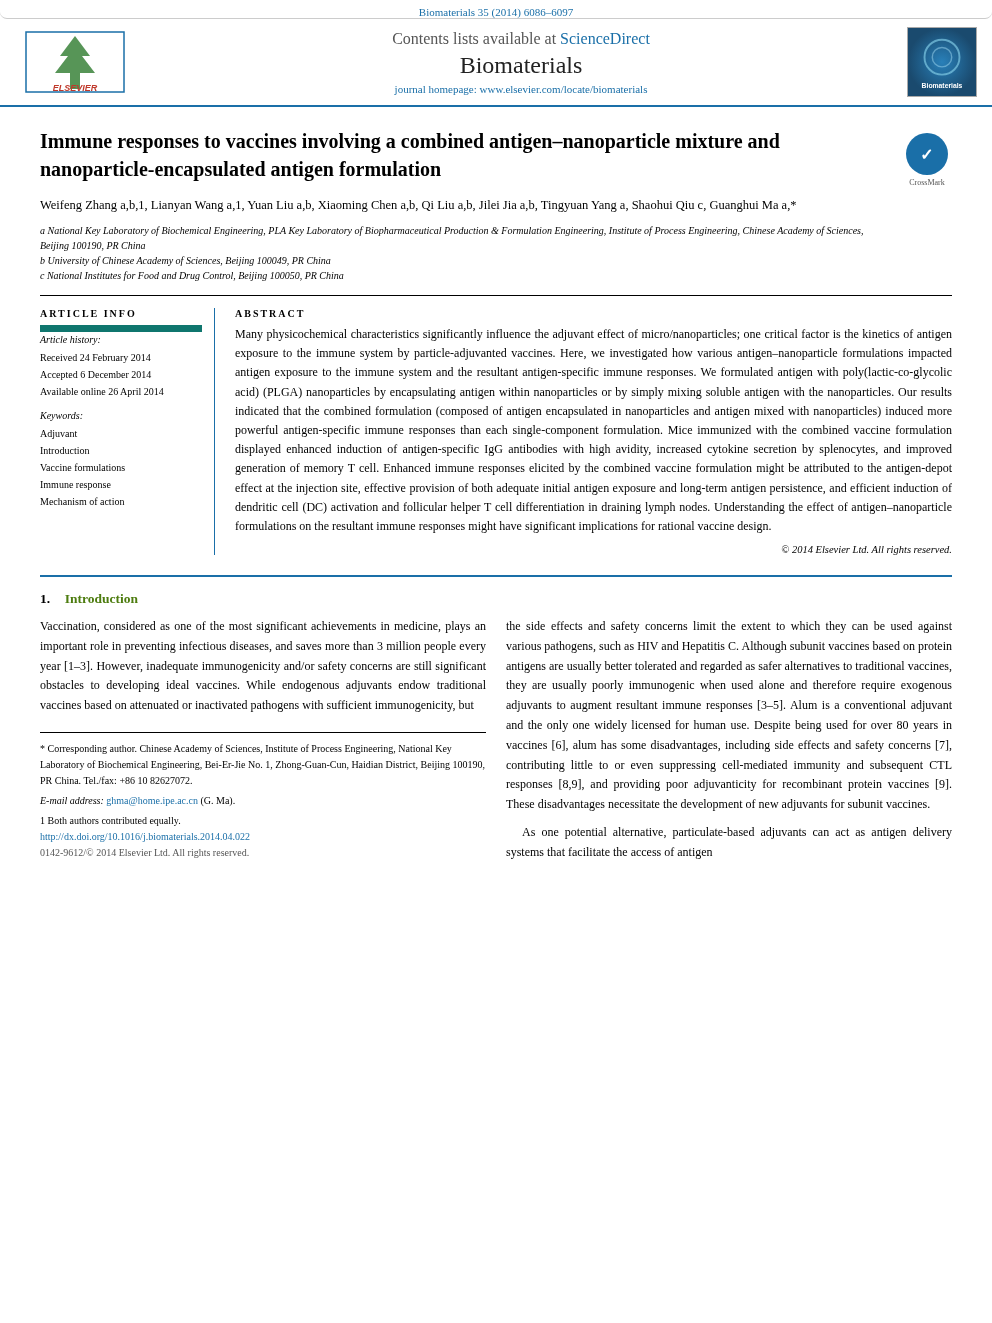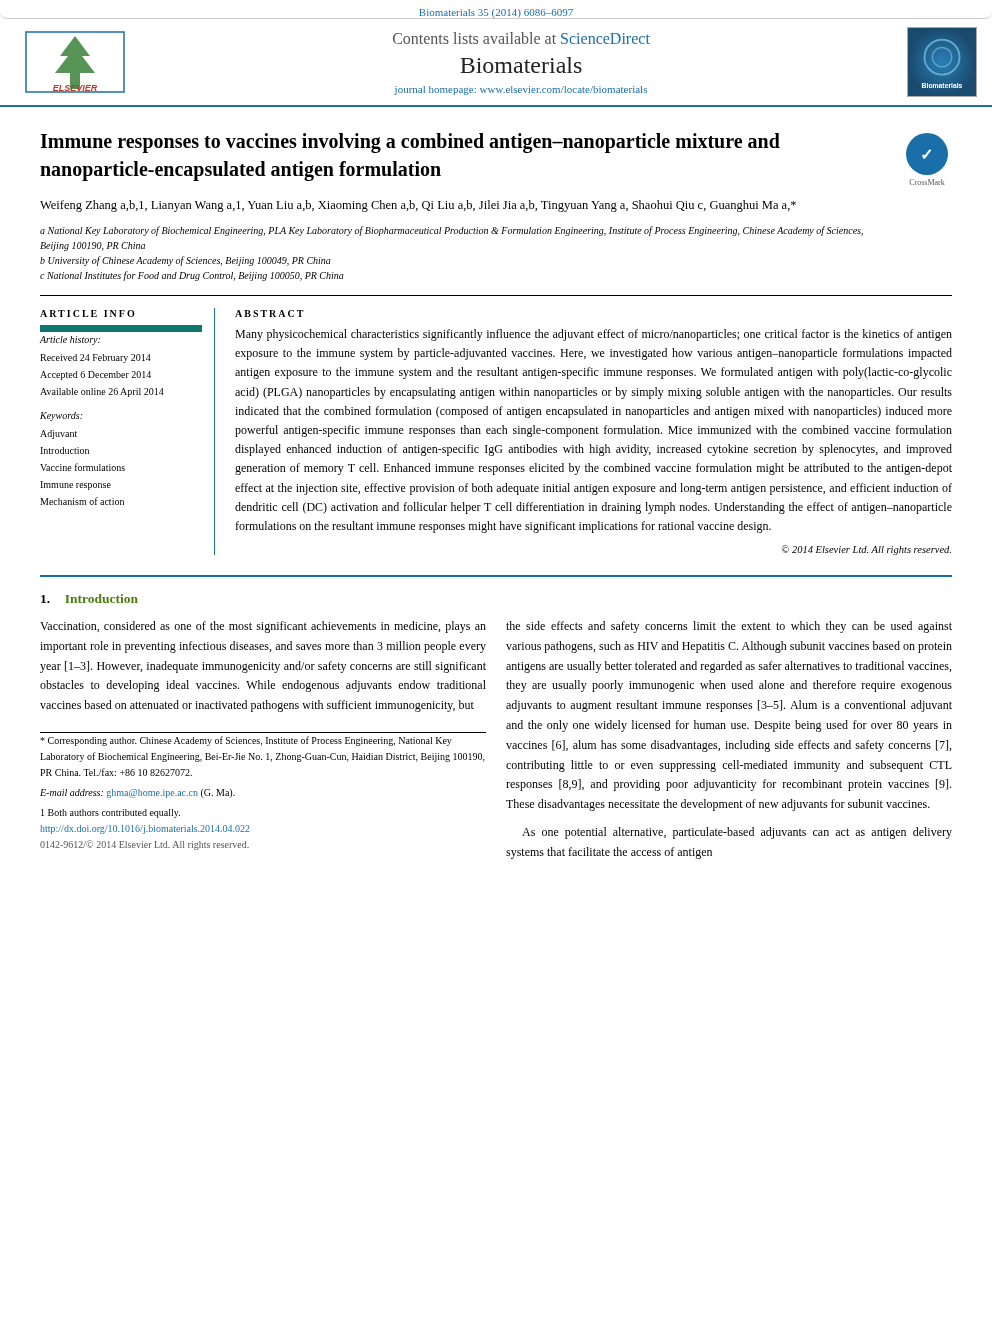--- a/index.html
+++ b/index.html
@@ -228,20 +228,21 @@
       text-indent: 16px;
     }
     .body-text p:first-child {
       text-indent: 0;
     }
 
     
     .footnotes {
       border-top: 1px solid #000;
       margin-top: 16px;
+      padding-top: 8px;
       font-size: 10px;
       line-height: 1.6;
     }
     .footnotes a { color: #1a6fa8; text-decoration: none; }
     .doi-line {
       font-size: 10px;
       color: #1a6fa8;
     }
     .issn-line {
       font-size: 10px;

